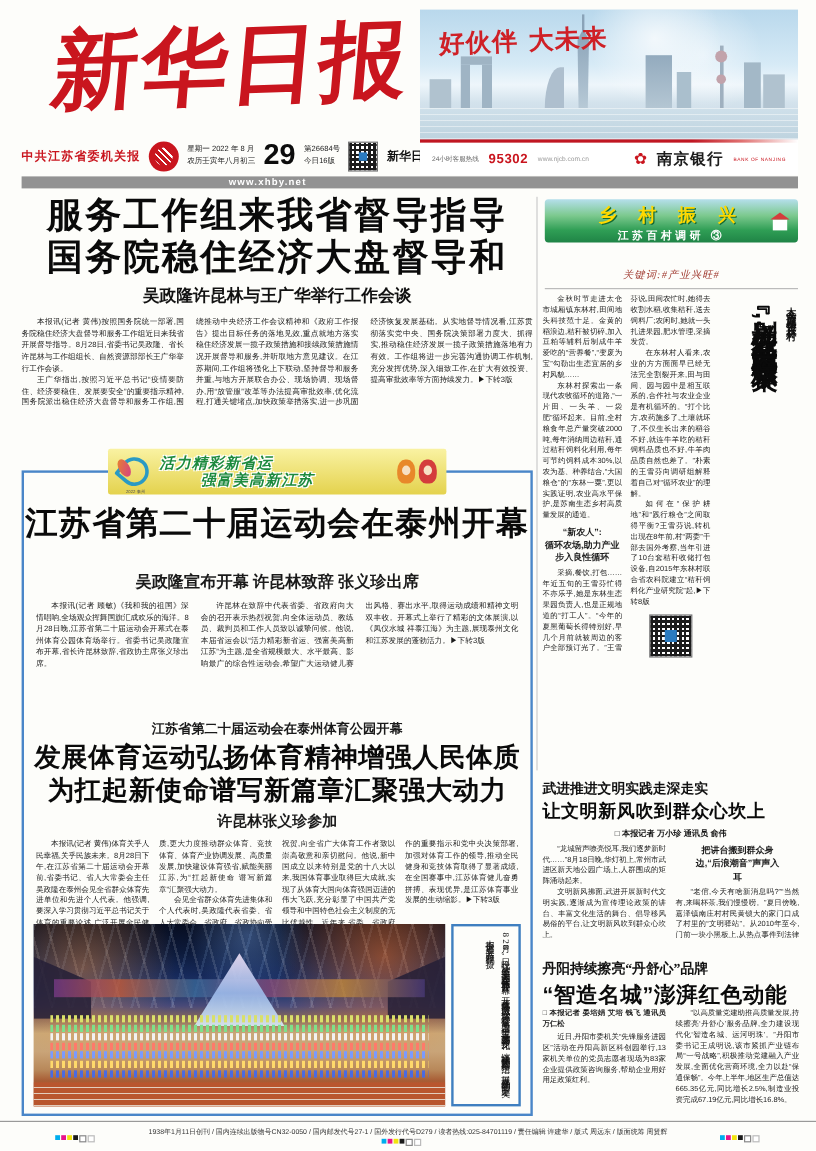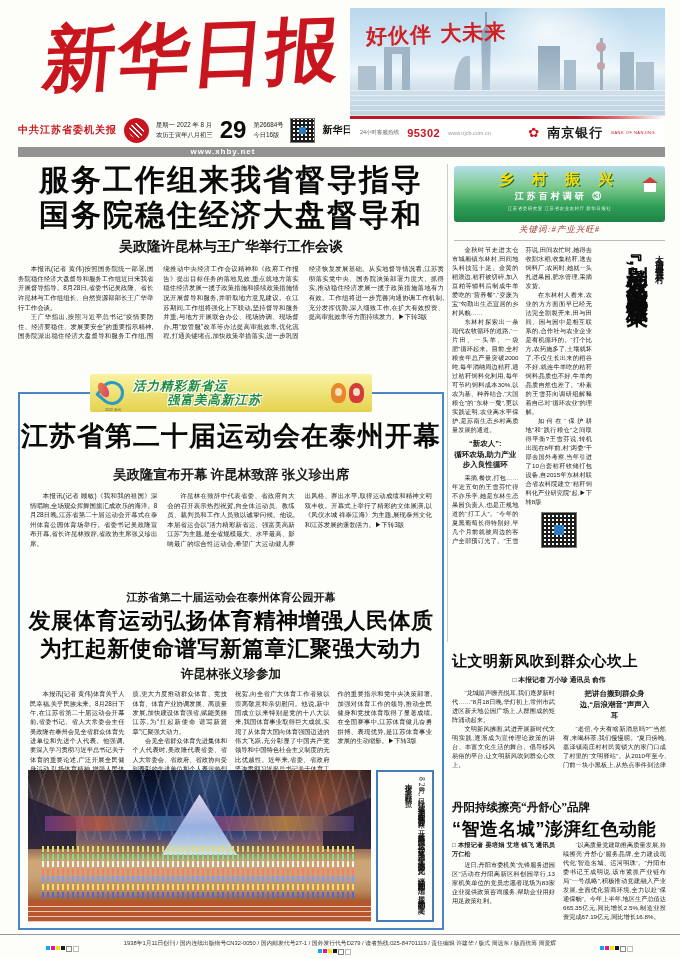--- a/index.html
+++ b/index.html
@@ -64,21 +64,21 @@
   .bank-en{font-size:4px;color:#c9151e;letter-spacing:.5px;}
   
   .lead{position:absolute;left:18px;top:162px;width:426px;}
   .lead-h1{font-size:30px;font-weight:900;text-align:center;line-height:1.17;letter-spacing:2px;color:#0a0a0a;}
   .lead-sub{text-align:center;font-size:14px;font-weight:bold;font-family:"Liberation Serif",serif;margin-top:6px;color:#111;}
   .body-cols{text-align:justify;color:#1b1b1b;}
   .body-cols p{margin:0;text-indent:2em;}
   .lead-body{margin-top:8px;height:100px;overflow:hidden;columns:3;column-gap:10px;font-size:6.4px;line-height:1.5;}
   .v-rule{position:absolute;left:447px;top:164px;width:1px;height:478px;background:#cccccc;}
   
-  .rural{position:absolute;left:454px;top:166px;width:211px;height:56px;border-radius:3px;overflow:hidden;
+  .rural{position:absolute;left:454px;top:166px;width:211px;height:36px;border-radius:3px;overflow:hidden;
       background:linear-gradient(180deg,#b5dfec 0%,#7cc98e 38%,#2f9e55 72%,#1f8446 100%);}
   .rural-title{text-align:center;margin-top:4px;font-size:15px;font-weight:900;letter-spacing:7px;color:#ffd900;
       text-shadow:1px 1px 0 #156a33;}
   .rural-sub{text-align:center;font-size:9px;font-weight:bold;color:#fff;letter-spacing:3px;margin-top:1px;}
   .rural-orgs{text-align:center;font-size:4.5px;color:#e4f4e6;margin-top:3px;letter-spacing:.5px;}
   .rural-house{position:absolute;right:9px;top:17px;width:12px;height:9px;background:#fff;}
   .rural-house i{position:absolute;left:-2px;top:-6px;border-left:8px solid transparent;border-right:8px solid transparent;
       border-bottom:6px solid #d43c3c;}
   .keyword{position:absolute;left:454px;top:224px;width:211px;text-align:center;font-size:8.5px;color:#a03a30;
       font-family:"Liberation Serif",serif;font-style:italic;letter-spacing:1px;}
@@ -105,21 +105,21 @@
   .sp-slogans{flex:1;line-height:1.15;}
   .slg1,.slg2{font-size:12.5px;font-weight:900;font-style:italic;color:#1d8a3e;letter-spacing:1px;
       text-shadow:1px 1px 0 #ffffff,-1px -1px 0 #ffffff,1px -1px 0 #fff,-1px 1px 0 #fff;}
   .slg2{margin-left:34px;}
   .mascots{display:flex;gap:3px;align-items:flex-end;flex:none;}
   .mascot{width:15px;height:20px;border-radius:45% 45% 40% 40%;position:relative;}
   .mascot.m1{background:#e8882a;}
   .mascot.m2{background:#d43c3c;}
   .mascot::after{content:"";position:absolute;left:4px;top:5px;width:7px;height:8px;border-radius:50%;background:#f7e0c4;}
   .s1-h{margin-top:24px;text-align:center;font-size:27px;font-weight:900;letter-spacing:1px;color:#0a0a0a;}
-  .s1-sub{text-align:center;font-size:13.5px;font-weight:bold;font-family:"Liberation Serif",serif;margin-top:12px;}
+  .s1-sub{text-align:center;font-size:13.5px;font-weight:bold;font-family:"Liberation Serif",serif;margin-top:22px;}
   .s1-body{margin:7px 10px 0;height:92px;overflow:hidden;columns:3;column-gap:10px;font-size:6.4px;line-height:1.5;}
   .s2-kicker{text-align:center;font-size:11px;font-weight:bold;font-family:"Liberation Serif",serif;margin-top:7px;}
   .s2-h{text-align:center;font-size:22px;font-weight:900;line-height:1.28;margin-top:2px;letter-spacing:.5px;color:#0a0a0a;}
   .s2-sub{text-align:center;font-size:12.5px;font-weight:bold;font-family:"Liberation Serif",serif;margin-top:3px;}
   .s2-body{margin:6px 10px 0;height:106px;overflow:hidden;columns:4;column-gap:8px;font-size:6.3px;line-height:1.48;}
   
   .photo-row{position:absolute;left:8px;right:8px;bottom:6px;height:152px;display:flex;gap:5px;}
   .photo{flex:1;position:relative;overflow:hidden;background:
       linear-gradient(180deg,#070d20 0%,#0d1b3c 16%,#16295a 28%,#233a6e 38%,#4a4a78 45%,
       #8a6a5a 52%,#c9a878 60%,#c9a478 70%,#b8885a 80%,#a85c34 86%,#b45c30 100%);}
@@ -321,20 +321,21 @@
         <i class="crowd c5"></i>
         <i class="crowd c6"></i>
         <i class="crowd c7"></i>
         <i class="track"></i>
       </div>
       <div class="caption-box">8月28日晚,江苏省第二十届运动会在泰州体育公园开幕。开幕式文体展演以《凤仪水城 祥泰江海》为主题,呈现三水激荡的泰州文化、演绎祥和休闲的泰州生活、展现水韵灵动的江苏之美。　本报记者 吴胜 万程鹏 摄</div>
     </div>
   </div>
 
   <div class="wujin">
+    <div class="story-kicker">武进推进文明实践走深走实</div>
     <div class="story-h">让文明新风吹到群众心坎上</div>
     <div class="byline-center">□ 本报记者 万小珍  通讯员 俞伟</div>
     <div class="small-cols body-cols">
       <p>“龙城留声嘹亮悦耳,我们逐梦新时代……”8月18日晚,华灯初上,常州市武进区新天地公园广场上,人群围成的矩阵涌动起来。</p>
       <p>文明新风拂面,武进开展新时代文明实践,逐渐成为宣传理论政策的讲台、丰富文化生活的舞台、倡导移风易俗的平台,让文明新风吹到群众心坎上。</p>
       <div class="col-sub">把讲台搬到群众身边,“后浪潮音”声声入耳</div>
       <p>“老倌,今天有啥新消息吗?”“当然有,来喝杯茶,我们慢慢唠。”夏日傍晚,嘉泽镇南庄村村民黄锁大的家门口成了村里的“文明驿站”。从2010年至今,门前一块小黑板上,从热点事件到法律法规,再到名人名言,内容包罗万象,文字日日“上新”。</p>
 
     </div>
   </div>

